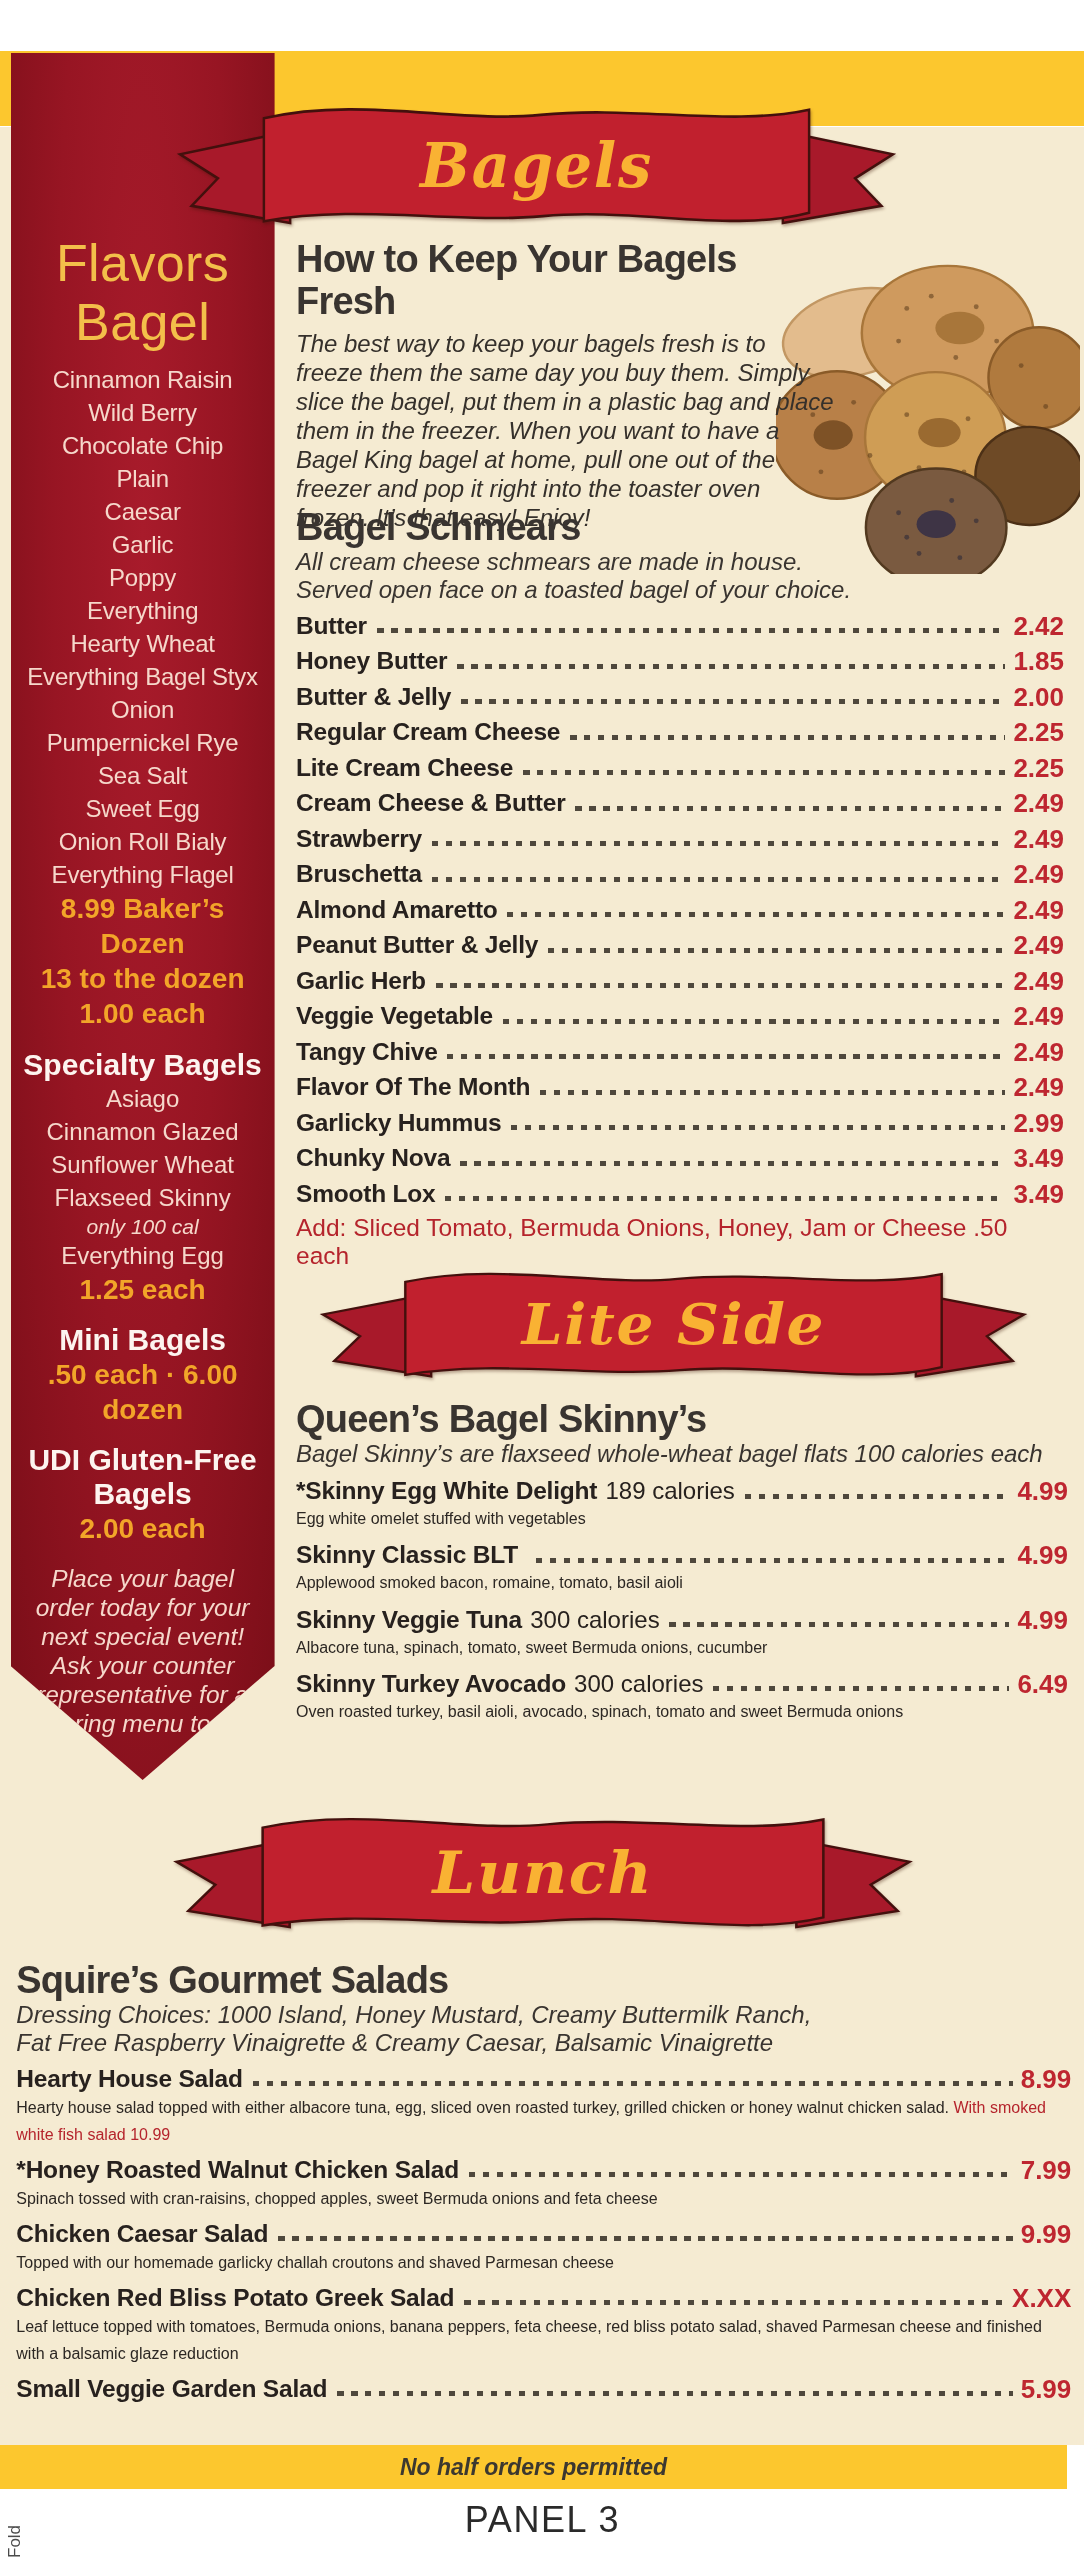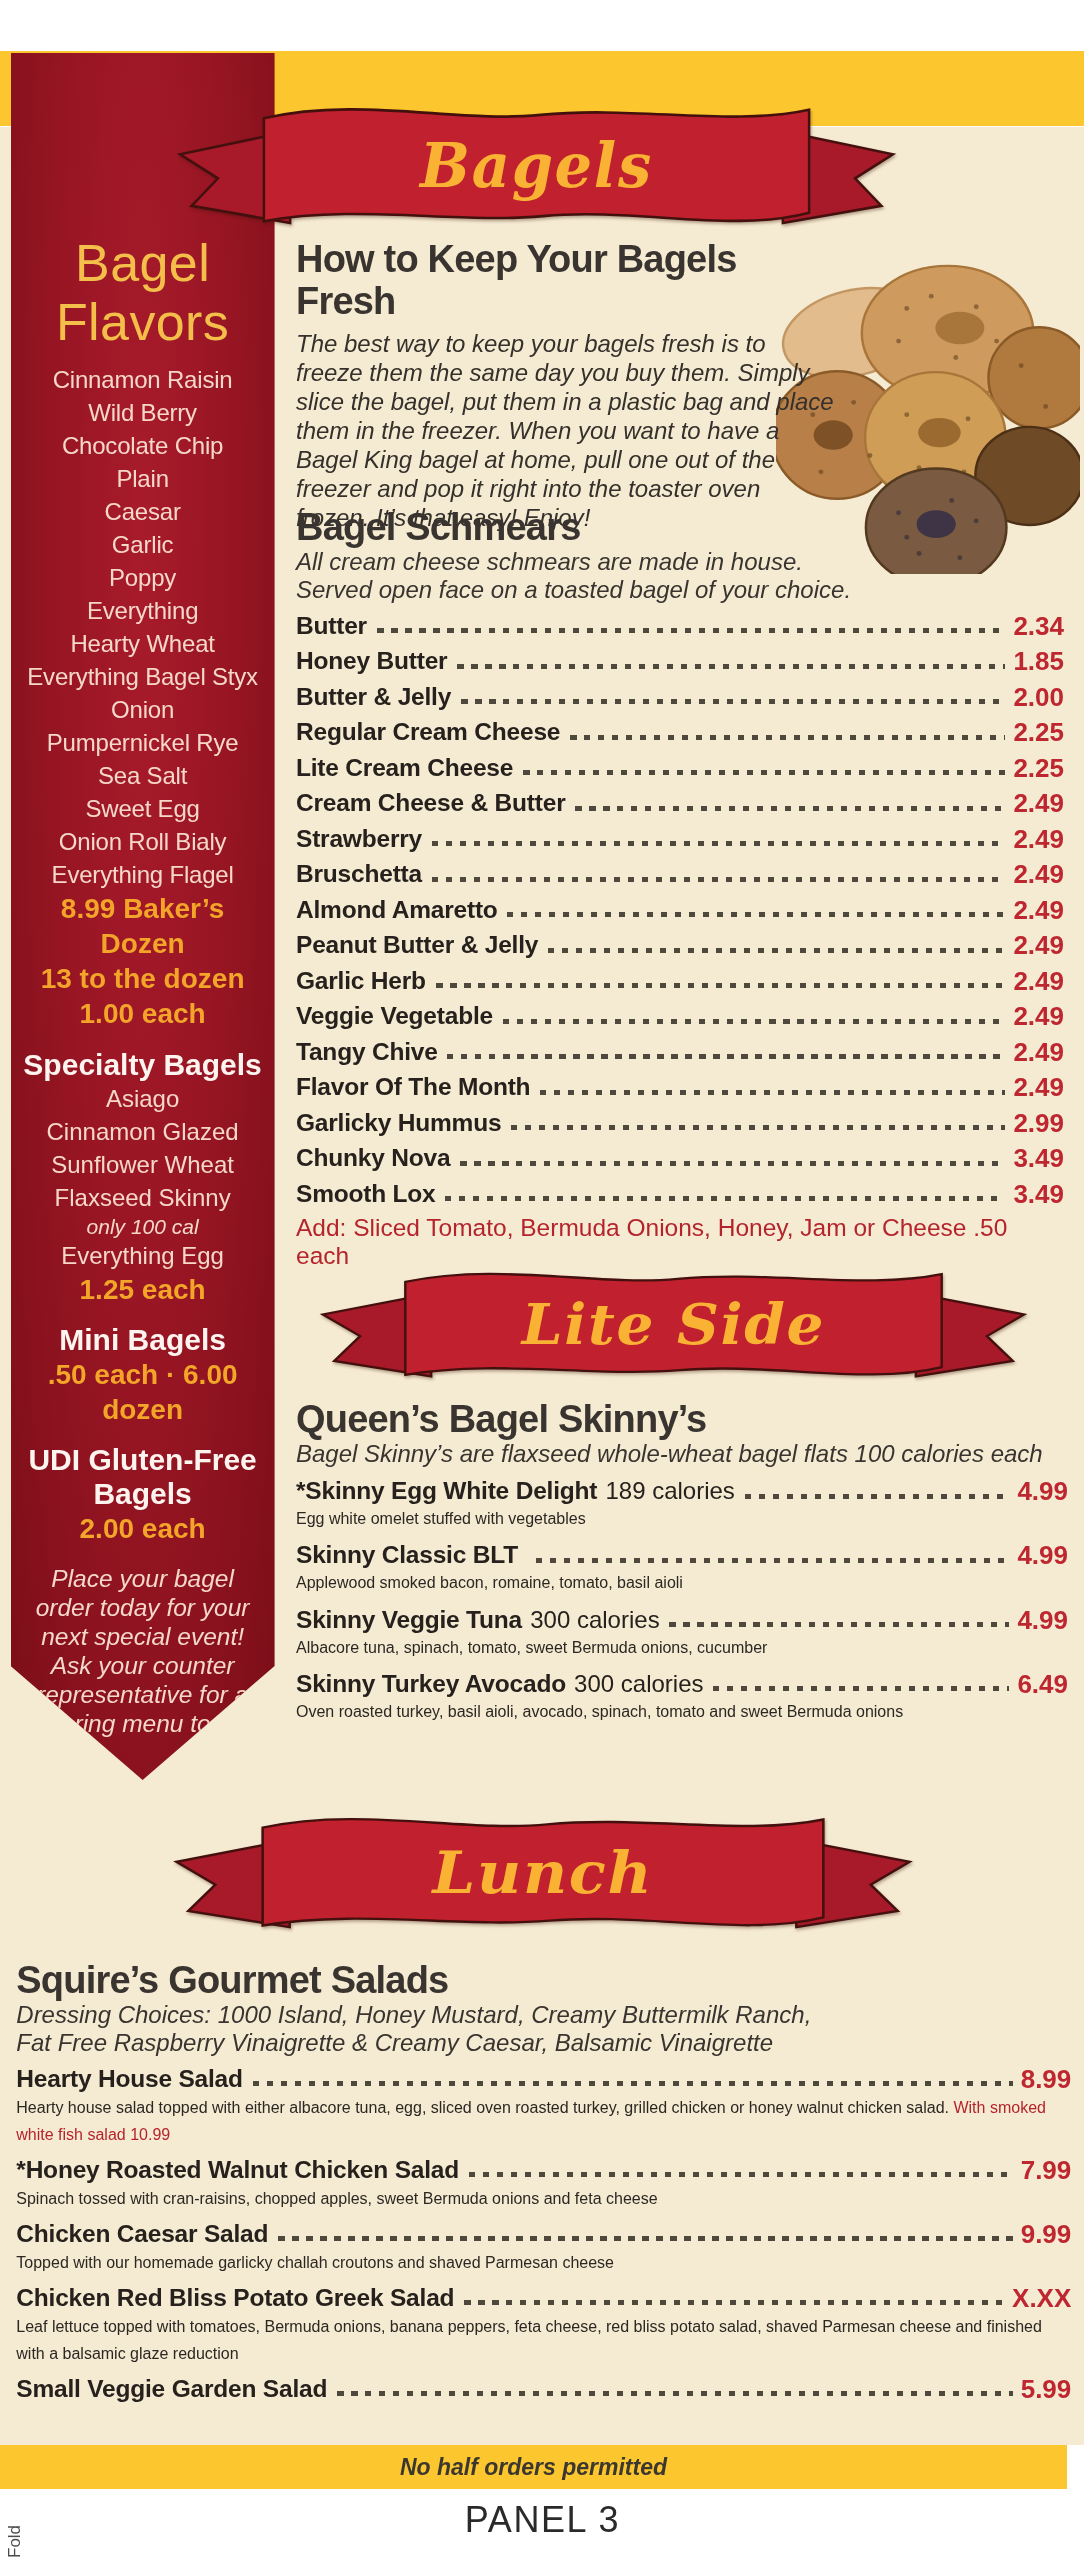--- a/index.html
+++ b/index.html
@@ -70,22 +70,22 @@
 </head>
 <body>
 
 <div class="page">
 
   <div class="band-top"></div>
   <div class="cream"></div>
 
   <aside class="panel">
     <div class="p-title">
+      <div>Flavors</div>
       <div>Bagel</div>
-      <div>Flavors</div>
     </div>
     <div class="flavors">
       <div class="flavor">Cinnamon Raisin</div>
       <div class="flavor">Wild Berry</div>
       <div class="flavor">Chocolate Chip</div>
       <div class="flavor">Plain</div>
       <div class="flavor">Caesar</div>
       <div class="flavor">Garlic</div>
       <div class="flavor">Poppy</div>
       <div class="flavor">Everything</div>
@@ -194,21 +194,21 @@
   </section>
 
   <section class="schmears">
     <h2>Bagel Schmears</h2>
     <div class="sub">All cream cheese schmears are made in house.</div>
     <div class="sub">Served open face on a toasted bagel of your choice.</div>
     <div class="list">
       <div class="row">
           <span class="nm">Butter</span>
           <span class="leader"></span>
-          <span class="pr">2.34</span>
+          <span class="pr">2.42</span>
         </div>
       <div class="row">
           <span class="nm">Honey Butter</span>
           <span class="leader"></span>
           <span class="pr">1.85</span>
         </div>
       <div class="row">
           <span class="nm">Butter &amp; Jelly</span>
           <span class="leader"></span>
           <span class="pr">2.00</span>

